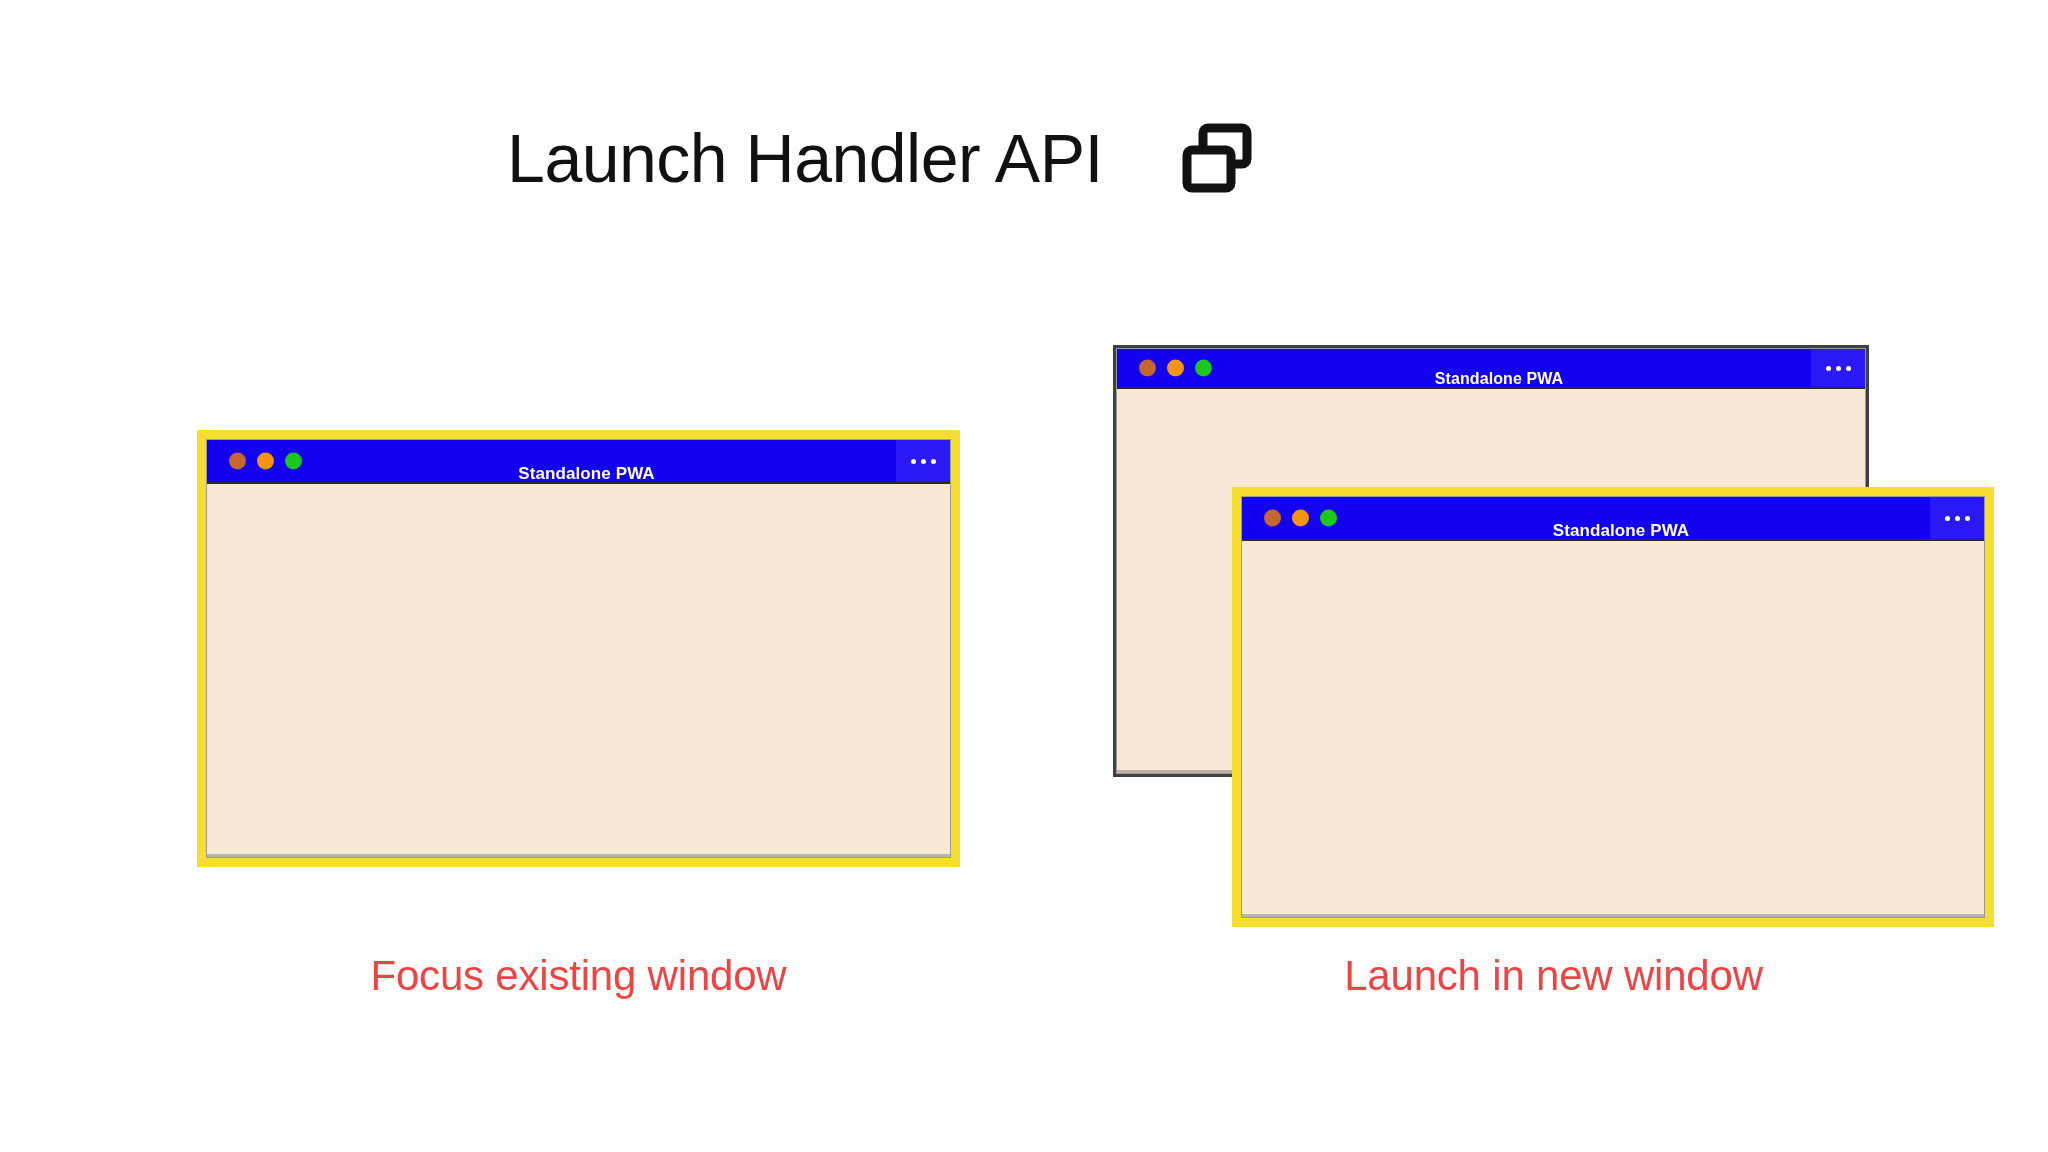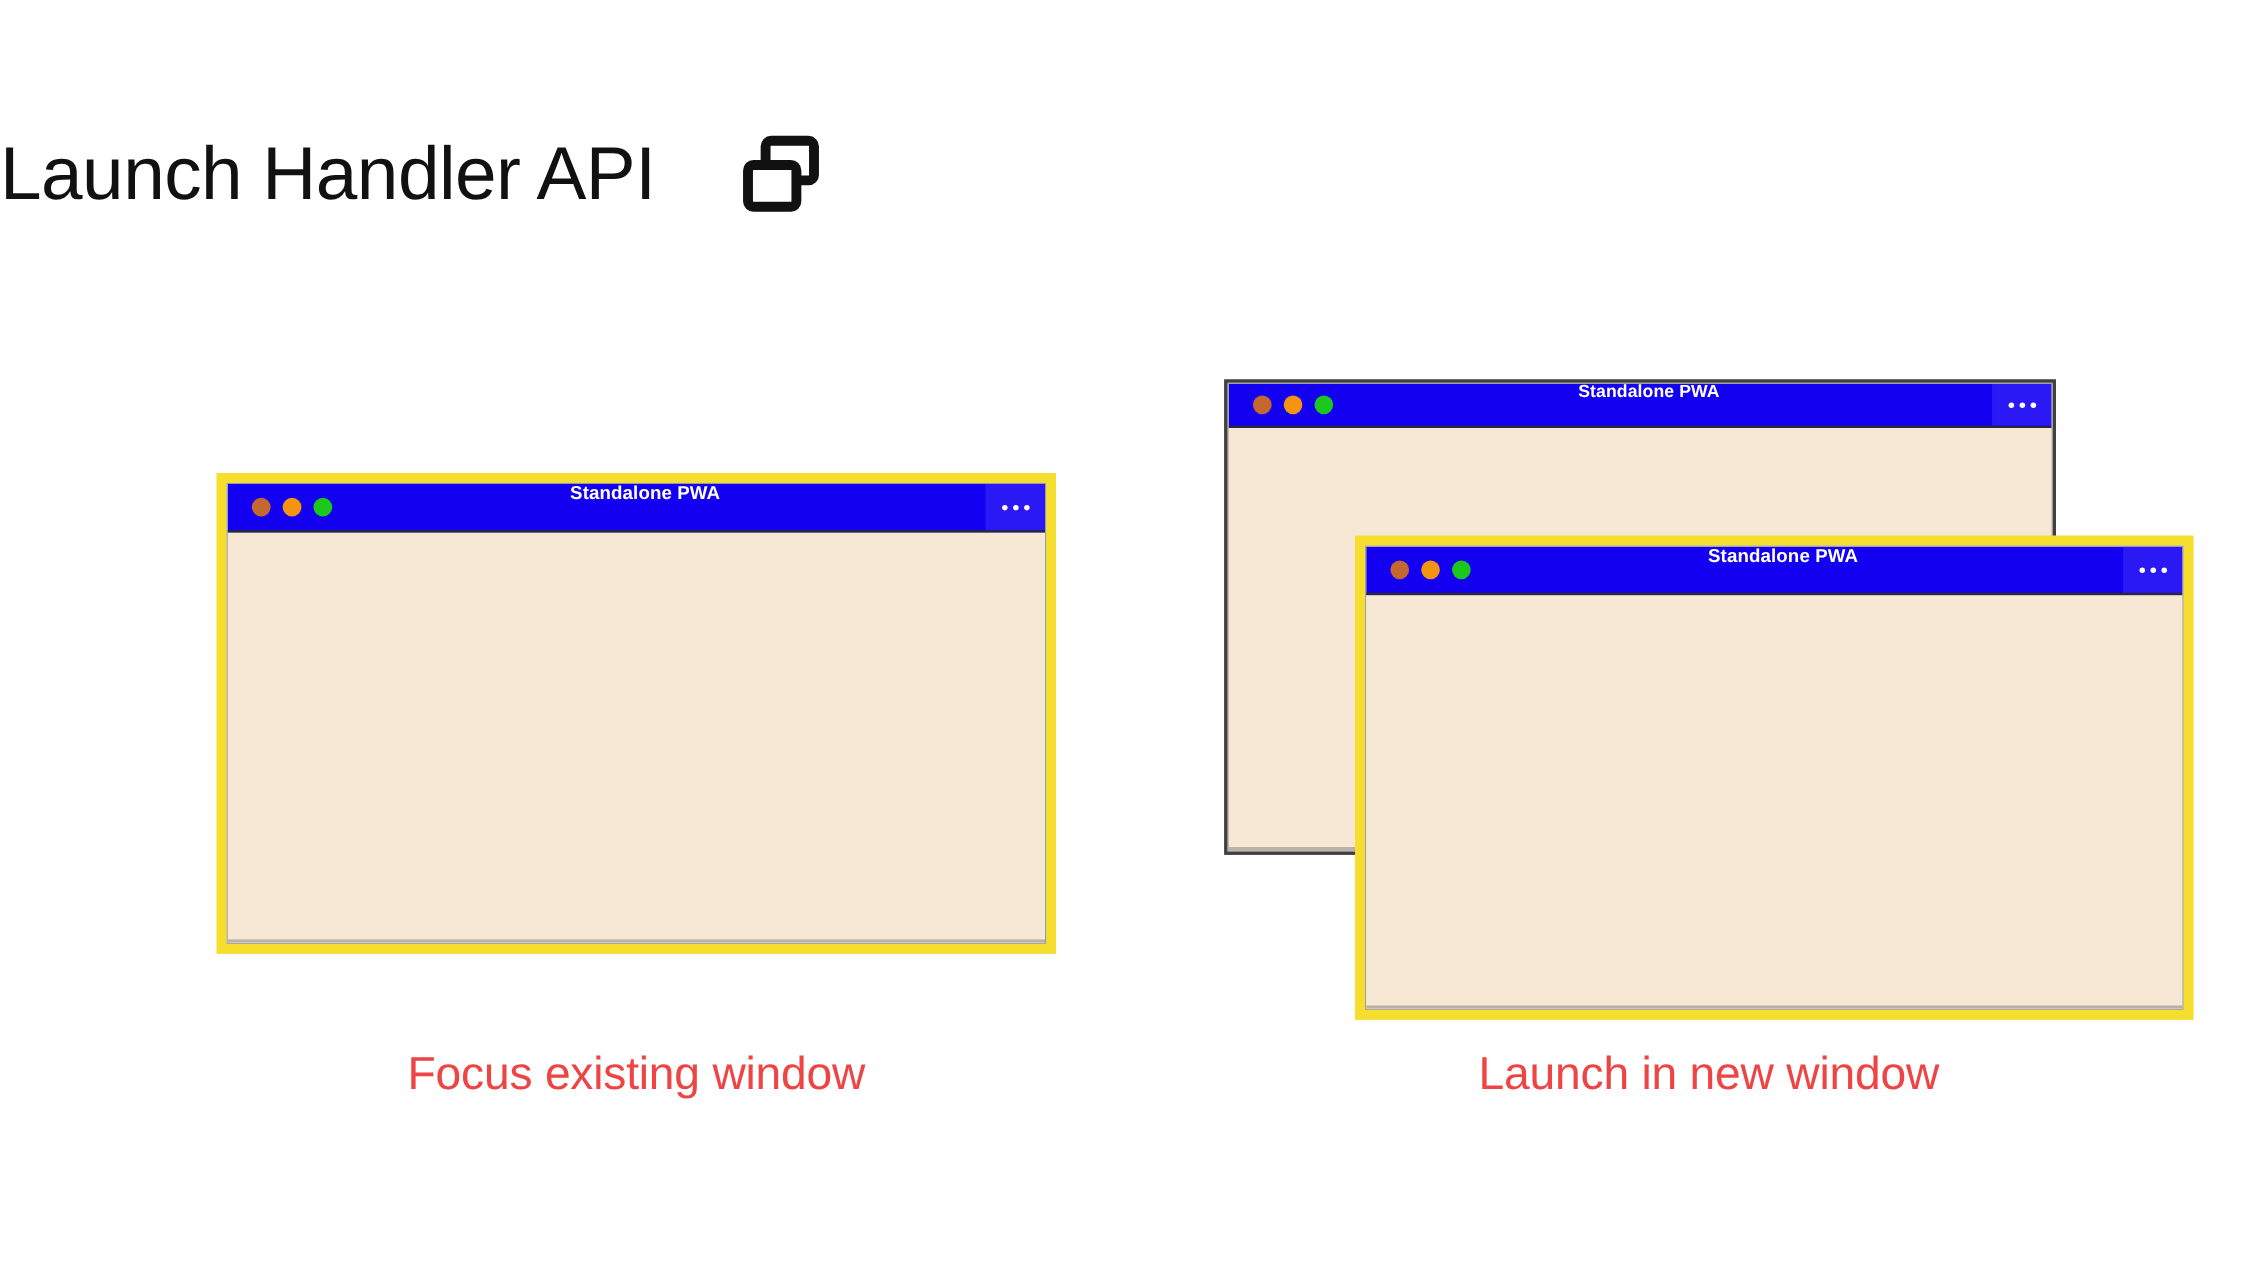--- a/index.html
+++ b/index.html
@@ -19,21 +19,21 @@
   }
 
   
   .heading-row {
     position: absolute;
     left: 0;
     top: 118px;
     width: 1764px;
     display: flex;
     align-items: center;
-    justify-content: flex-start;
+    justify-content: center;
     gap: 74px;
   }
   .page-title {
     font-size: 68px;
     font-weight: 400;
     letter-spacing: -0.5px;
     color: #111111;
     line-height: 1;
     white-space: nowrap;
   }
@@ -68,21 +68,21 @@
     background: #f7e8d5;
     border: 1px solid #9a9a9a;
     overflow: hidden;
   }
   .titlebar {
     position: relative;
     flex: 0 0 auto;
     height: 42px;
     background: #1400f0;
     display: flex;
-    align-items: flex-start;
+    align-items: flex-end;
     border-bottom: 2px solid #2a2a2a;
     padding-left: 16px;
   }
   .titlebar.small { height: 38px; }
 
   .traffic-lights {
     position: absolute;
     left: 22px;
     top: 50%;
     transform: translateY(-50%);

